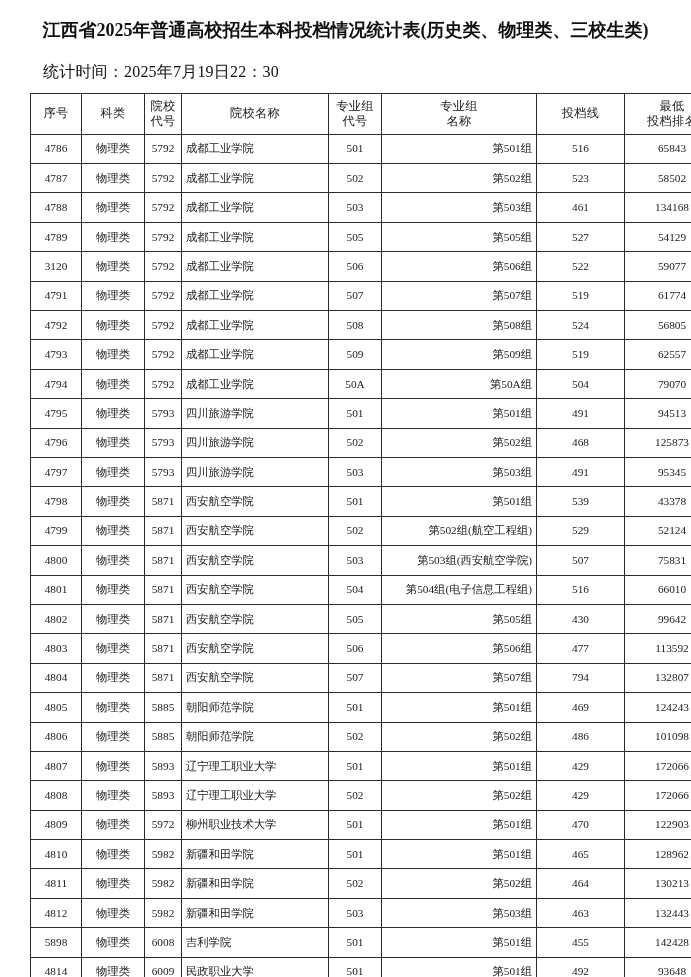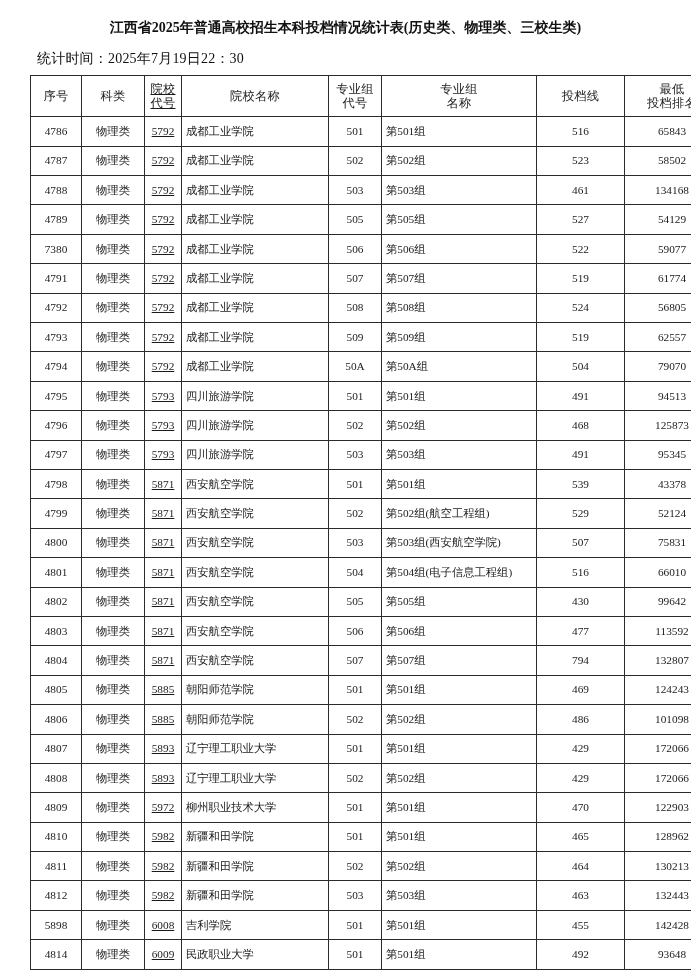--- a/index.html
+++ b/index.html
@@ -17,31 +17,31 @@
   }
   .page {
     width: 691px;
     height: 977px;
     box-sizing: border-box;
     padding: 0;
     position: relative;
   }
   .doc-title {
     text-align: center;
-    font-size: 14px;
+    font-size: 18px;
     font-weight: bold;
     letter-spacing: 0px;
     margin: 0;
     padding-top: 19px;
     line-height: 1.25;
     color: #111;
   }
   .stat-time {
-    font-size: 14px;
-    margin: 6px;
+    font-size: 16px;
+    margin: 12px;
     padding-top: 8px;
     padding-left: 31px;
     line-height: 1.2;
     color: #111;
     letter-spacing: 0.2px;
   }
   table.stat-table {
     border-collapse: collapse;
     table-layout: fixed;
     margin: 8px 0 0 30px;
@@ -69,24 +69,24 @@
   table.stat-table thead th .hdr-line {
     display: block;
     line-height: 1.18;
   }
   table.stat-table tbody td {
     height: 28.4px;
     vertical-align: middle;
   }
   .c-seq    { width: 42px;  text-align: center; }
   .c-cat    { width: 54px;  text-align: center; color:#3a3a3a; }
-  .c-code   { width: 28px;  text-align: center; padding: 0 2px; text-decoration: underline; }
+  .c-code   { width: 28px;  text-align: center; padding: 0 2px; }
   .c-name   { width: 138px; text-align: left; padding-left: 5px; color:#2a2a2a; }
   .c-gcode  { width: 44px;  text-align: center; }
-  .c-gname  { width: 146px; text-align: left; padding-left: 5px; color:#2a2a2a; }
+  .c-gname  { width: 146px; text-align: right; padding-left: 5px; color:#2a2a2a; }
   .c-line   { width: 79px;  text-align: center; font-family: Liberation Serif, serif; }
   .c-rank   { width: 86px;  text-align: center; }
   .page-footer {
     text-align: center;
     font-size: 11.4px;
     margin: 0;
     padding-top: 13px;
     color: #111;
     letter-spacing: 0.3px;
   }
@@ -168,21 +168,21 @@
           <td class="c-seq">4789</td>
           <td class="c-cat">物理类</td>
           <td class="c-code">5792</td>
           <td class="c-name">成都工业学院</td>
           <td class="c-gcode">505</td>
           <td class="c-gname">第505组</td>
           <td class="c-line">527</td>
           <td class="c-rank">54129</td>
         </tr>
         <tr>
-          <td class="c-seq">7380</td>
+          <td class="c-seq">3120</td>
           <td class="c-cat">物理类</td>
           <td class="c-code">5792</td>
           <td class="c-name">成都工业学院</td>
           <td class="c-gcode">506</td>
           <td class="c-gname">第506组</td>
           <td class="c-line">522</td>
           <td class="c-rank">59077</td>
         </tr>
         <tr>
           <td class="c-seq">4791</td>

